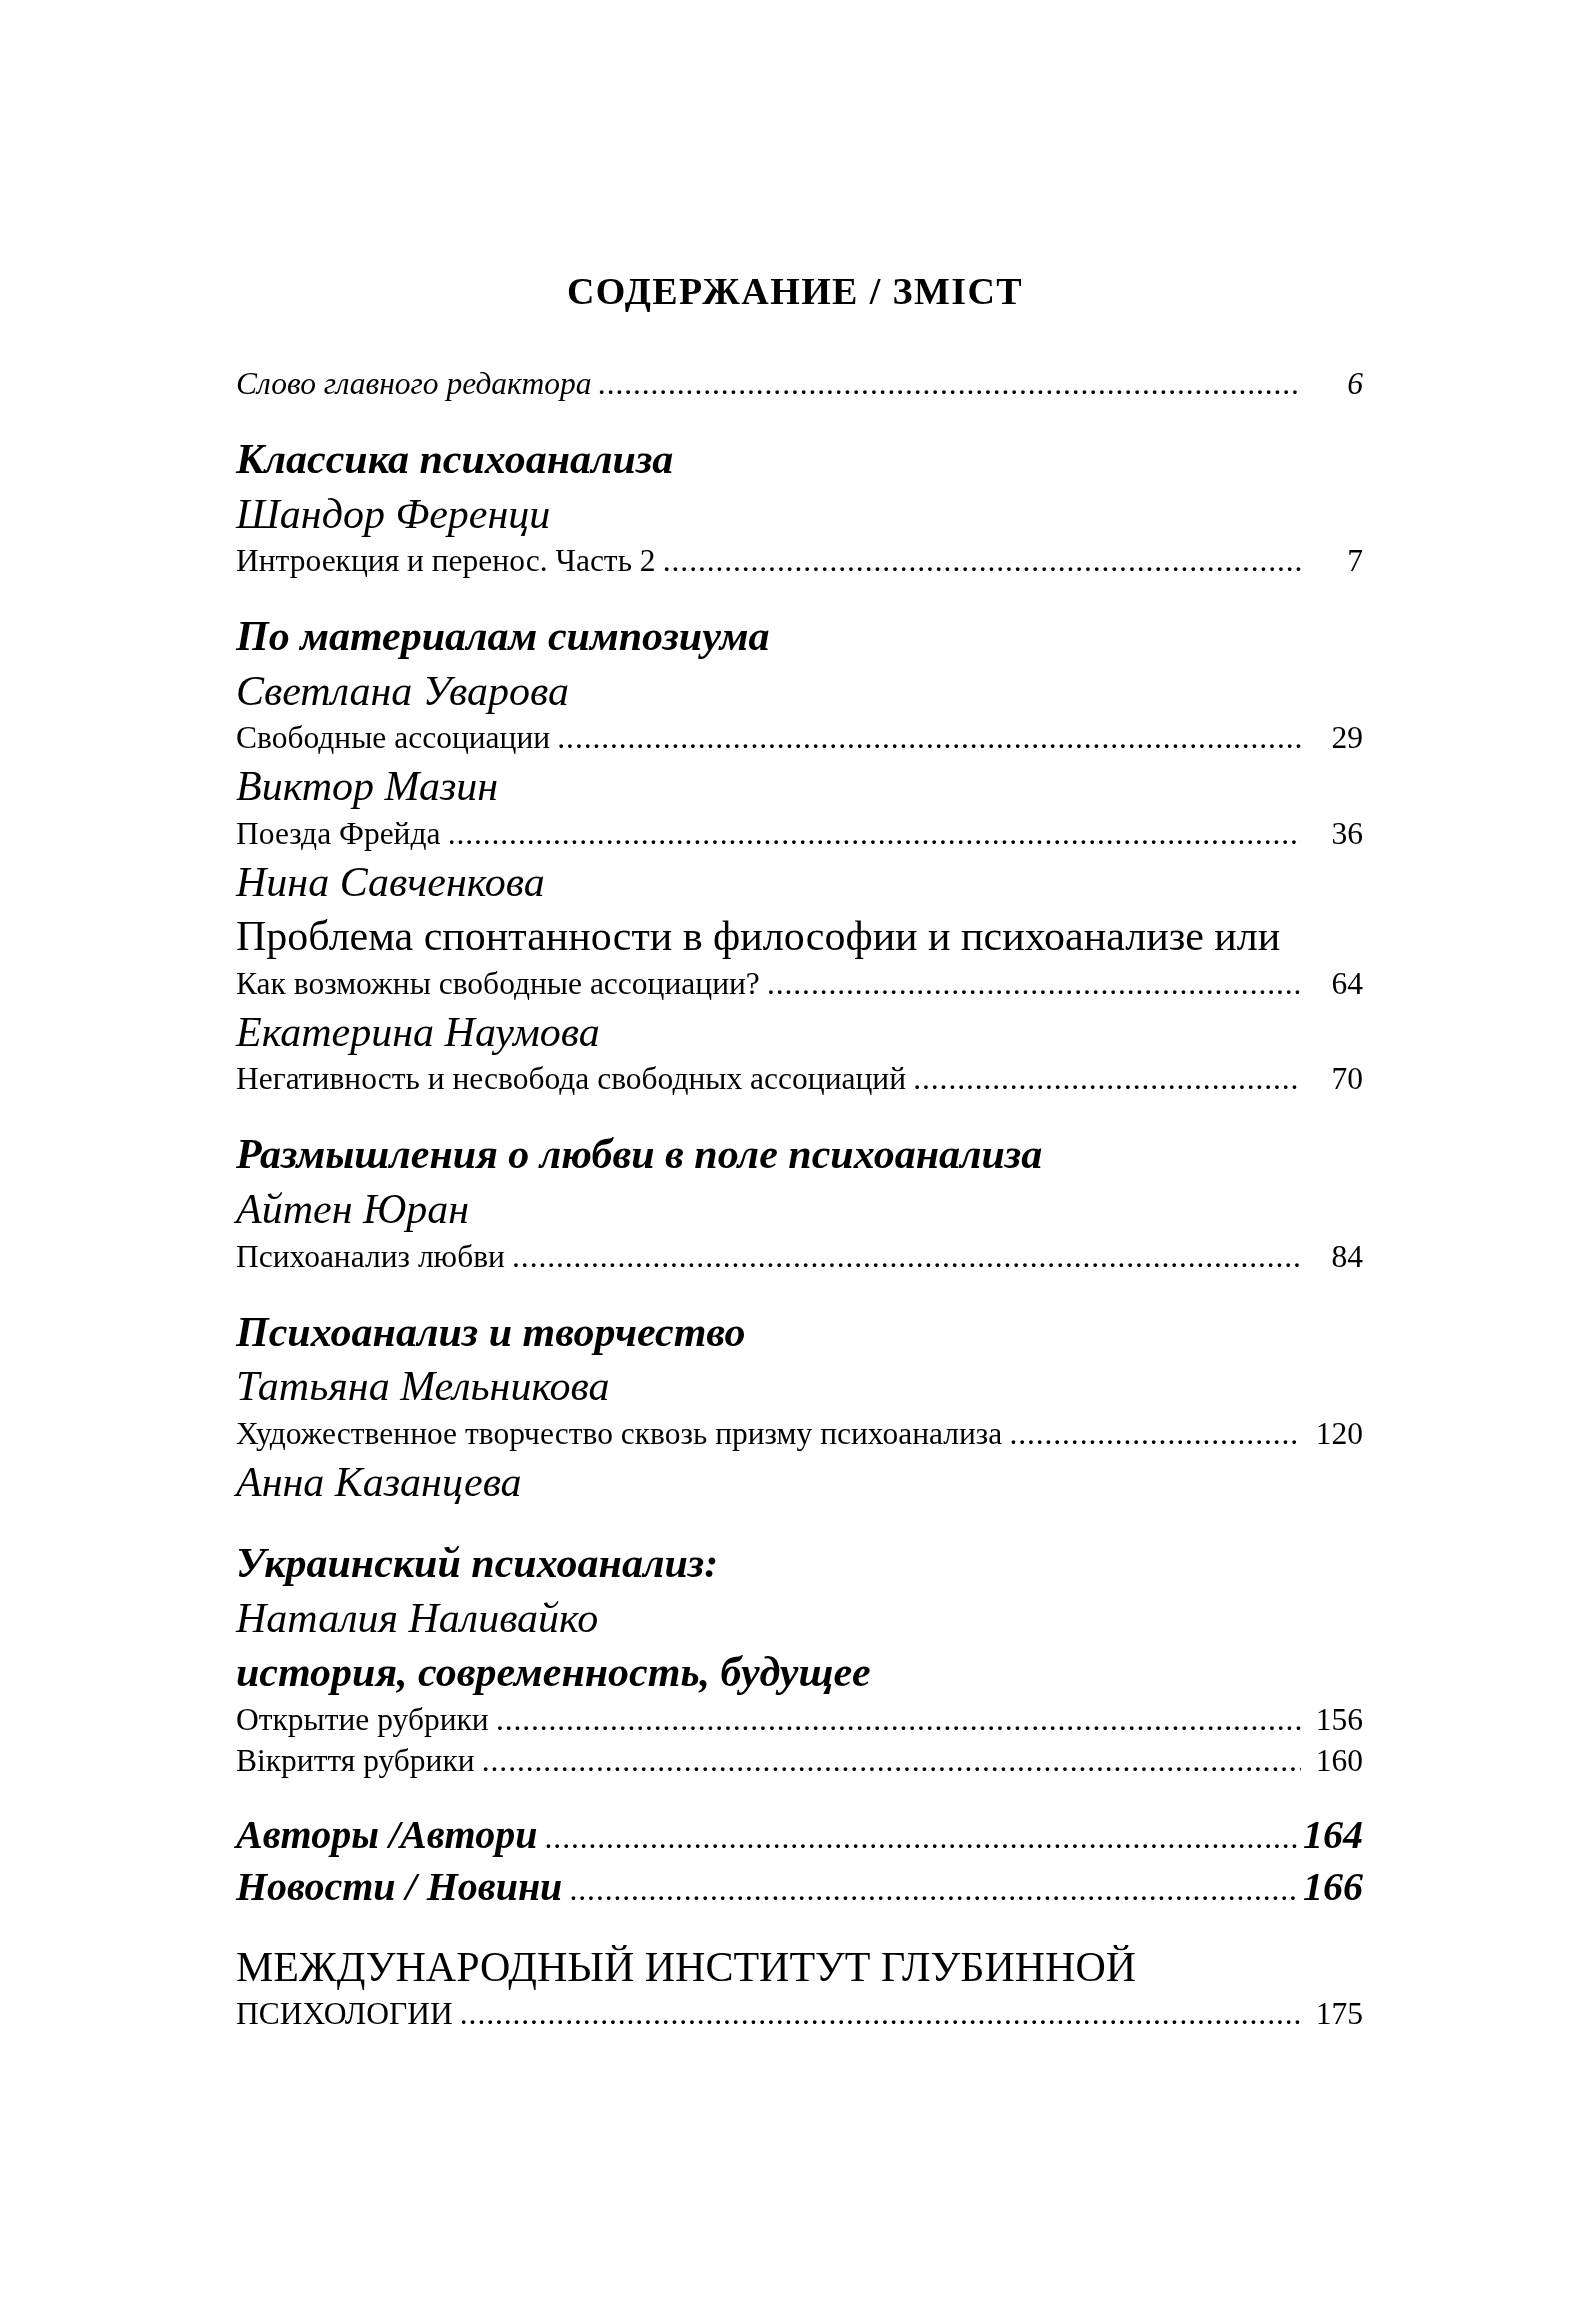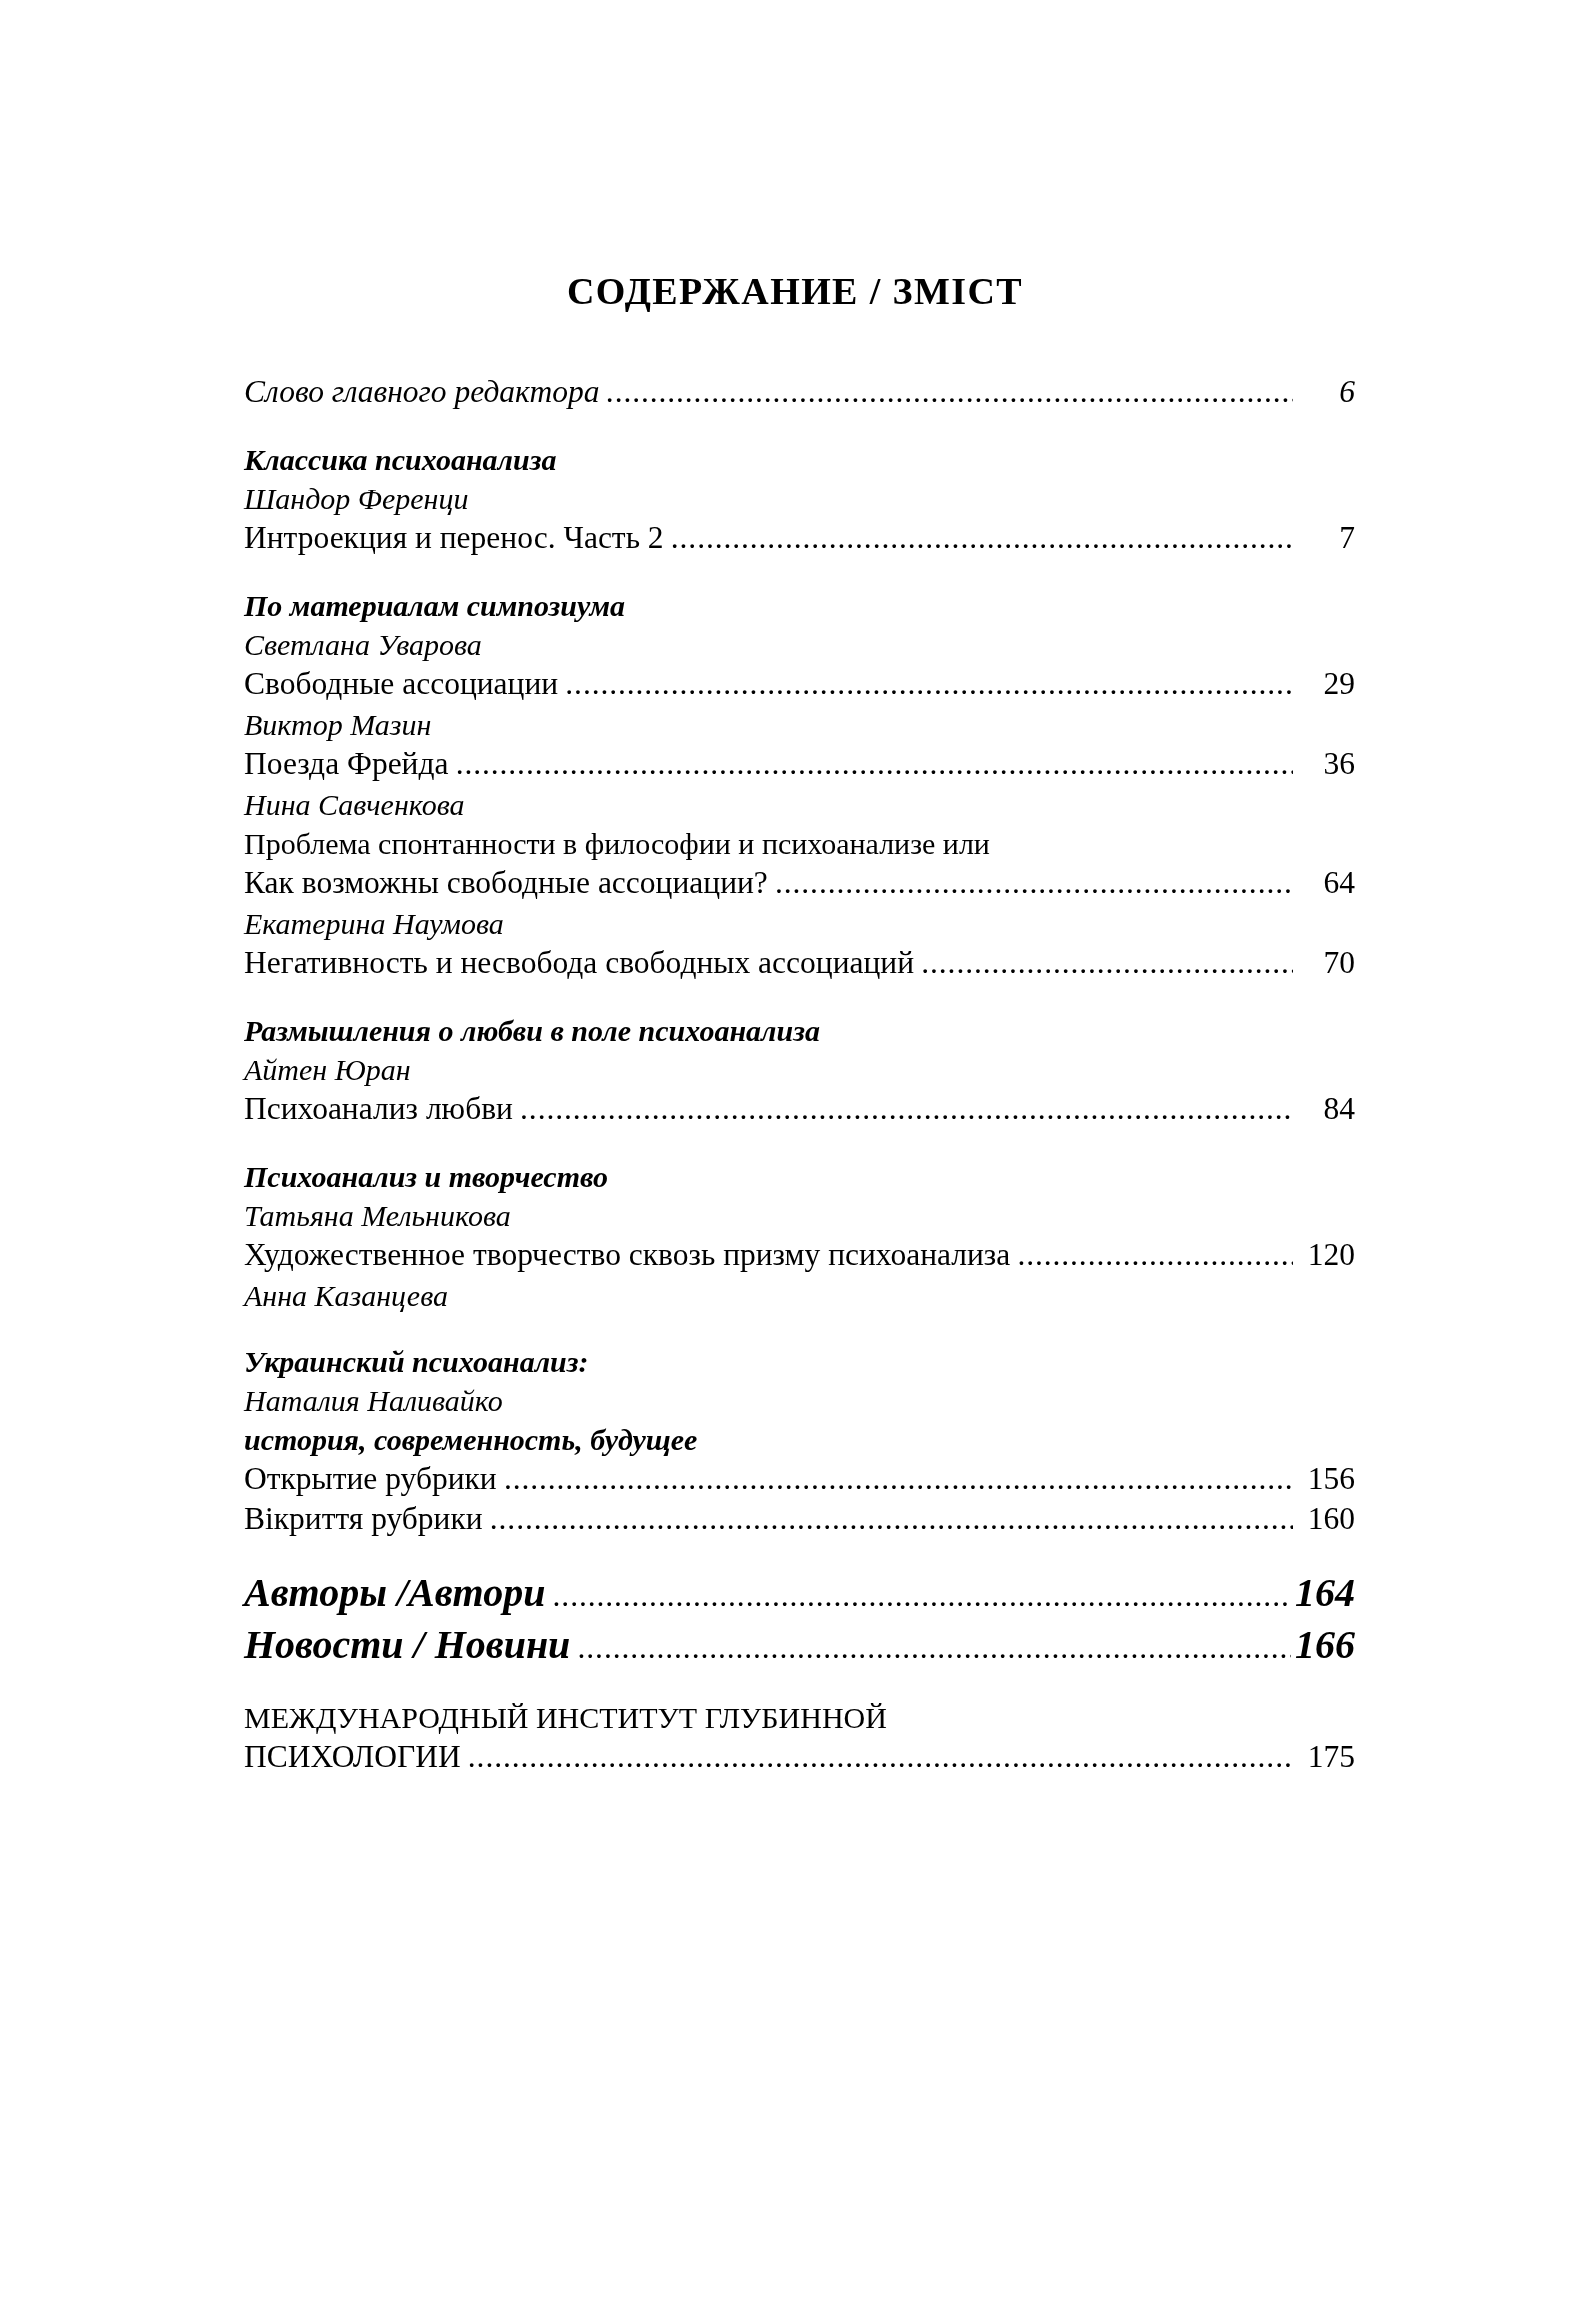--- a/index.html
+++ b/index.html
@@ -42,21 +42,21 @@
 
   
   .toc-body {
     position: absolute;
     left: 236px;
     top: 364px;
     width: 1127px;
   }
 
   .group {
-    margin: 8px;
+    margin: 0;
   }
   .group + .group {
     margin-top: 27px;
   }
 
   .line {
     display: flex;
     align-items: baseline;
     width: 100%;
     font-size: 31.5px;
@@ -103,21 +103,21 @@
   }
   .entry {
     font-style: normal;
   }
   .entry-italic {
     font-style: italic;
   }
   .plain-line {
     display: block;
     width: 100%;
-    font-size: 30px;
+    font-size: 42px;
     line-height: 1.30;
     white-space: nowrap;
   }
   .bold-entry {
     font-weight: bold;
     font-style: italic;
     font-size: 40px;
   }
   .bold-entry .dots {
     font-weight: normal;

